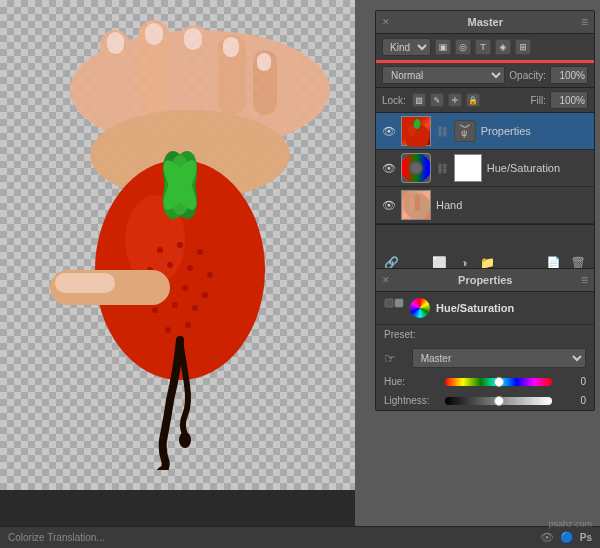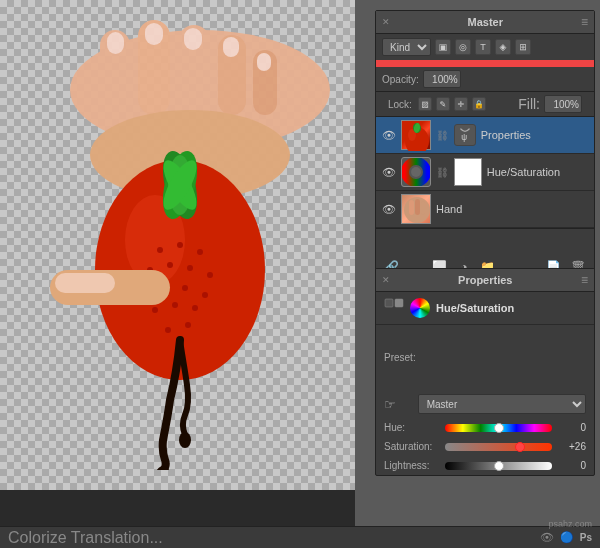--- a/index.html
+++ b/index.html
@@ -79,21 +79,21 @@
       color: #888;
       font-size: 12px;
     }
 
     
     .layers-search {
       padding: 4px 6px;
       display: flex;
       align-items: center;
       gap: 4px;
-      border-bottom: 7px solid #ef4444;
+      border-bottom: 3px solid #ef4444;
     }
 
     .kind-select {
       background: #555;
       border: 1px solid #333;
       color: #ccc;
       font-size: 10px;
       padding: 1px 3px;
       border-radius: 2px;
       height: 18px;
@@ -145,21 +145,21 @@
       font-size: 10px;
       width: 38px;
       height: 18px;
       text-align: right;
       padding-right: 2px;
       border-radius: 2px;
     }
 
     
     .lock-row {
-      padding: 3px 12px;
+      padding: 3px 6px;
       display: flex;
       align-items: center;
       gap: 4px;
       border-bottom: 1px solid #222;
     }
 
     .lock-label {
       color: #aaa;
       font-size: 10px;
       margin-right: 2px;
@@ -174,21 +174,21 @@
       display: flex;
       align-items: center;
       justify-content: center;
       color: #ccc;
       font-size: 8px;
       cursor: pointer;
     }
 
     .fill-label {
       color: #aaa;
-      font-size: 14px;
+      font-size: 10px;
       margin-left: auto;
     }
 
     .fill-value {
       background: #555;
       border: 1px solid #333;
       color: #ccc;
       font-size: 10px;
       width: 38px;
       height: 18px;
@@ -306,22 +306,21 @@
     .prop-section-title {
       color: #ddd;
       font-size: 11px;
       font-weight: bold;
     }
 
     .prop-row {
       padding: 4px 8px;
       display: flex;
       align-items: center;
-      gap: 20px;
-      margin-top: 23px;
+      gap: 14px;
     }
 
     .prop-label {
       color: #aaa;
       font-size: 10px;
       width: 50px;
       flex-shrink: 0;
     }
 
     .prop-select {
@@ -410,21 +409,21 @@
       background: #3a3a3a;
       border-top: 1px solid #222;
       display: flex;
       align-items: center;
       padding: 0 8px;
       gap: 8px;
     }
 
     .status-text {
       color: #888;
-      font-size: 16px;
+      font-size: 10px;
     }
 
     .status-icons {
       margin-left: auto;
       display: flex;
       gap: 6px;
       align-items: center;
     }
 
     
@@ -537,20 +536,23 @@
       <option>Kind</option>
     </select>
     <div class="icon-btn">▣</div>
     <div class="icon-btn">◎</div>
     <div class="icon-btn">T</div>
     <div class="icon-btn">◈</div>
     <div class="icon-btn">⊞</div>
   </div>
 
   <div class="blend-row">
+    <select class="blend-select">
+      <option>Normal</option>
+    </select>
     <span class="opacity-label">Opacity:</span>
     <div class="opacity-value" style="display:flex;align-items:center;justify-content:flex-end;padding-right:2px;font-size:10px;cursor:pointer;">100%</div>
   </div>
 
   <div class="lock-row">
     <span class="lock-label">Lock:</span>
     <div class="lock-icon-btn">▨</div>
     <div class="lock-icon-btn">✎</div>
     <div class="lock-icon-btn">✛</div>
     <div class="lock-icon-btn">🔒</div>
@@ -653,27 +655,20 @@
   </div>
 
   <div class="slider-container">
     <span class="slider-label">Hue:</span>
     <div class="slider-track-hue">
       <div class="slider-thumb" style="left:50%;"></div>
     </div>
     <span class="slider-value">0</span>
   </div>
 
-  <div class="slider-container">
-    <span class="slider-label">Saturation:</span>
-    <div class="slider-track-saturation" style="position:relative;">
-      <div class="slider-thumb" style="left:70%;background:#ff4444;border-color:#ff2222;"></div>
-    </div>
-    <span class="slider-value">+26</span>
-  </div>
 
   <div class="slider-container">
     <span class="slider-label">Lightness:</span>
     <div class="slider-track-lightness" style="position:relative;">
       <div class="slider-thumb" style="left:50%;"></div>
     </div>
     <span class="slider-value">0</span>
   </div>
 </div>
 

